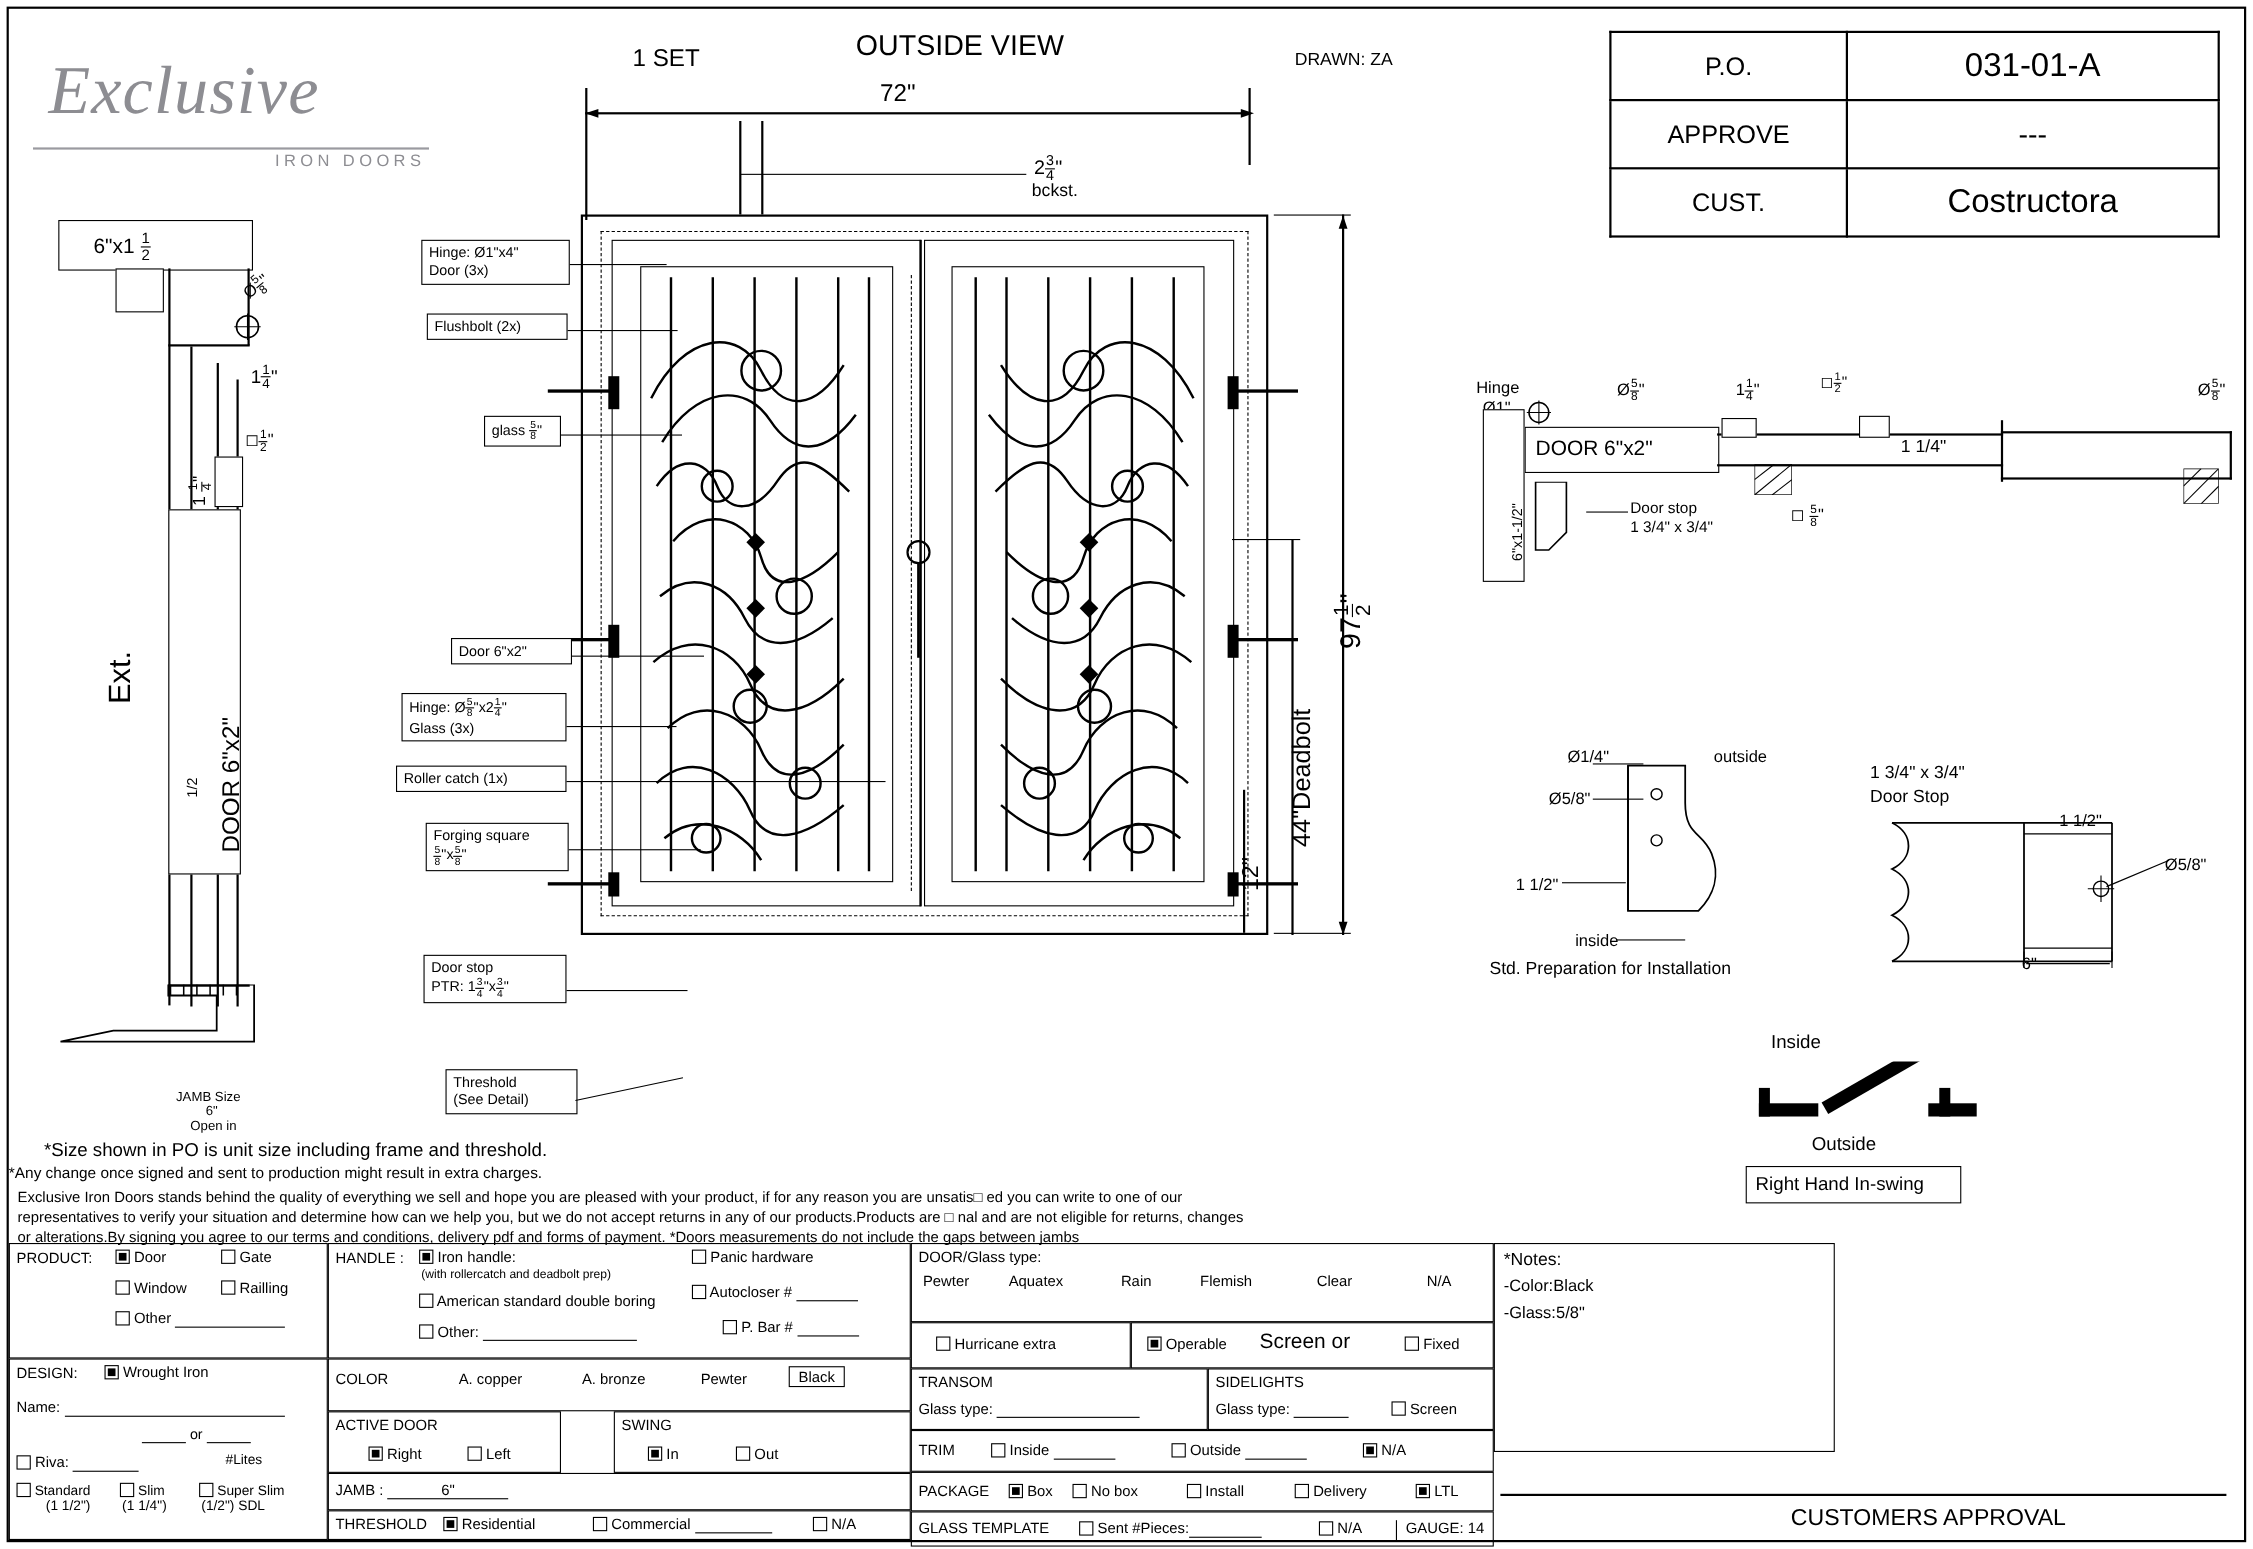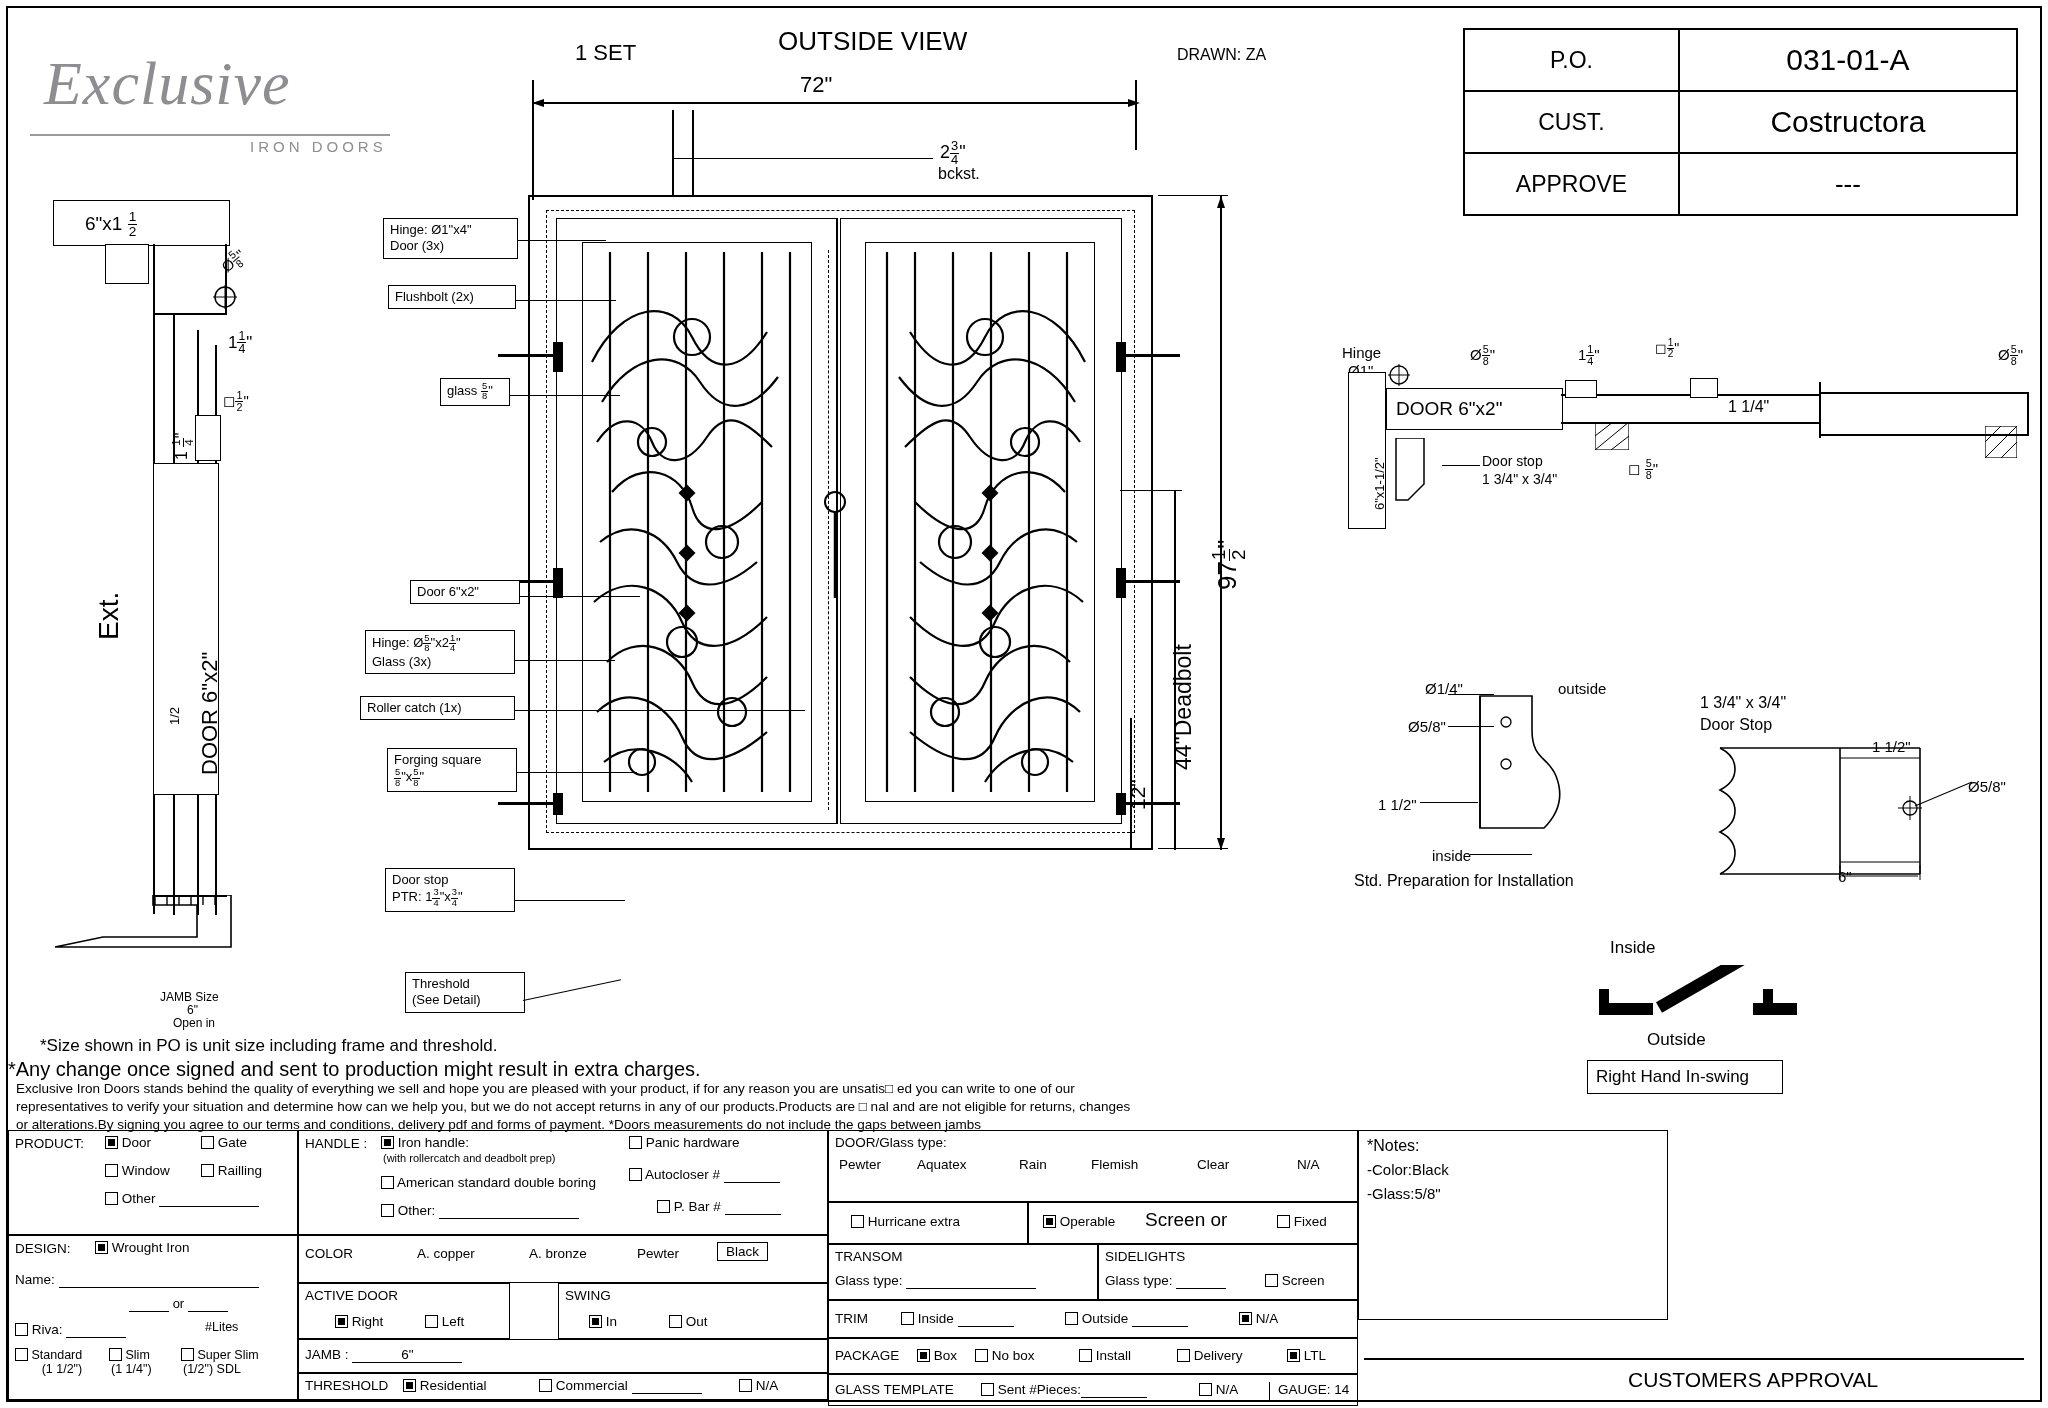--- a/index.html
+++ b/index.html
@@ -38,26 +38,26 @@
 <div class="txt" style="left:778px;top:26px;font-size:26px;">OUTSIDE VIEW</div>
 <div class="txt" style="left:1177px;top:46px;font-size:16px;">DRAWN: ZA</div>
 
 <table class="po" style="left:1463px;top:28px;width:555px;">
   <tbody>
       <tr>
     <td style="width:215px;height:60px;">P.O.</td>
     <td style="width:340px;font-size:30px;">031-01-A</td>
   </tr>
   <tr>
+    <td style="height:60px;">APPROVE</td>
+    <td style="font-size:26px;">---</td>
+  </tr>
+  <tr>
     <td style="height:60px;">CUST.</td>
     <td style="font-size:30px;">Costructora</td>
-  </tr>
-  <tr>
-    <td style="height:60px;">APPROVE</td>
-    <td style="font-size:26px;">---</td>
   </tr>
 </tbody>
   </table>
 
 <div class="abs" style="left:45px;top:195px;width:280px;height:860px;">
 
   <div class="box" style="left:8px;top:5px;width:175px;height:44px;"></div>
   <div class="txt" style="left:40px;top:15px;font-size:19px;">6"x1 <span class="frac"><span class="n">1</span><span class="d">2</span></span></div>
   <div class="box" style="left:60px;top:49px;width:42px;height:38px;"></div>
 
@@ -379,21 +379,21 @@
       </g>
   </svg>
   <div class="txt" style="left:52px;top:100px;font-size:17px;">Outside</div>
   <div class="box" style="left:-8px;top:130px;width:194px;height:32px;">
     <div class="txt" style="left:8px;top:6px;font-size:17px;">Right Hand In-swing</div>
   </div>
 </div>
 
 <div class="abs" style="left:8px;top:1036px;width:1330px;">
   <div class="txt" style="left:0px;top:0px;font-size:17px;margin-left:32px;">*Size shown in PO is unit size including frame and threshold.</div>
-  <div class="txt" style="left:0px;top:22px;font-size:20px;">*Any change once signed and sent to production might result in extra charges.</div>
+  <div class="txt" style="left:0px;top:22px;font-size:14px;">*Any change once signed and sent to production might result in extra charges.</div>
   <div class="txt" style="left:8px;top:45px;font-size:13.5px;">Exclusive Iron Doors stands behind the quality of everything we sell and hope you are pleased with your product, if for any reason you are unsatis□ ed you can write to one of our</div>
   <div class="txt" style="left:8px;top:63px;font-size:13.5px;">representatives to verify your situation and determine how can we help you, but we do not accept returns in any of our products.Products are □ nal and are not eligible for returns, changes</div>
   <div class="txt" style="left:8px;top:81px;font-size:13.5px;">or alterations.By signing you agree to our terms and conditions, delivery pdf and forms of payment. *Doors measurements do not include the gaps between jambs</div>
 </div>
 
 <div class="abs" style="left:8px;top:1130px;width:2032px;height:270px;">
 
   <div class="formcell" style="left:0px;top:0px;width:290px;height:105px;">
     <div style="position:absolute;left:6px;top:5px;"><span>PRODUCT:</span></div>
     <label style="position:absolute;left:96px;top:4px;"><span class="cb on"></span> <span>Door</span></label>

